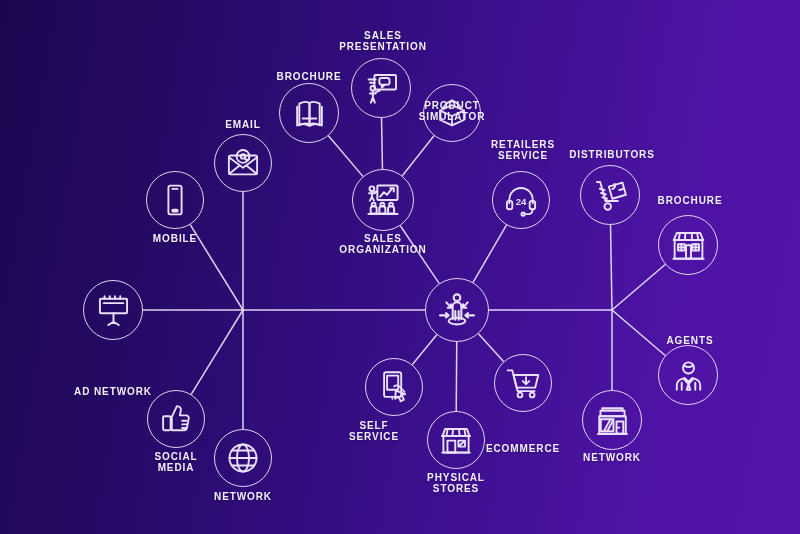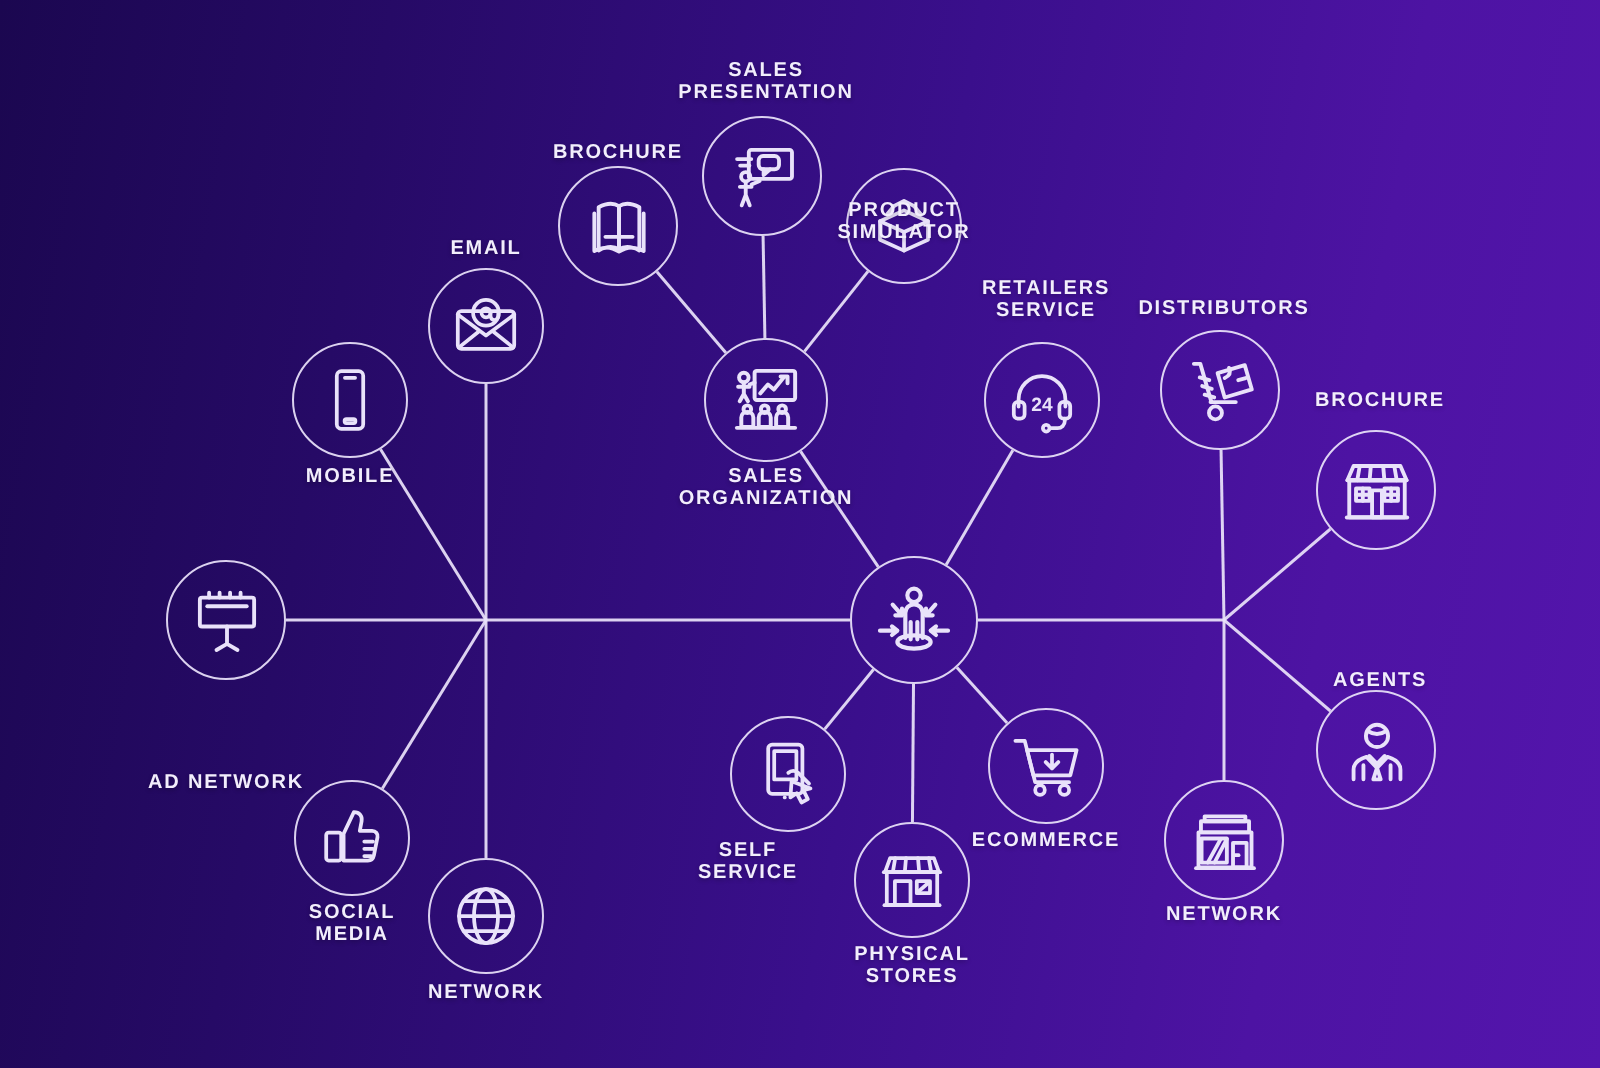--- a/index.html
+++ b/index.html
@@ -257,19 +257,19 @@
       <div class="lbl" style="left: 452px; top: 62px; margin-top: 39px;">PRODUCT
 SIMULATOR</div>
       <div class="lbl" style="left: 383px; top: 234px;">SALES
 ORGANIZATION</div>
       <div class="lbl" style="left: 523px; top: 140px;">RETAILERS
 SERVICE</div>
       <div class="lbl" style="left: 374px; top: 421px; text-align: center;">SELF
 SERVICE</div>
       <div class="lbl" style="left: 456px; top: 473px;">PHYSICAL
 STORES</div>
-      <div class="lbl" style="left: 523px; top: 416px;">ECOMMERCE</div>
+      <div class="lbl" style="left: 523px; top: 444px;">ECOMMERCE</div>
       <div class="lbl" style="left: 612px; top: 150px;">DISTRIBUTORS</div>
       <div class="lbl" style="left: 690px; top: 196px;">BROCHURE</div>
       <div class="lbl" style="left: 690px; top: 336px; text-align: right;">AGENTS</div>
       <div class="lbl" style="left: 612px; top: 453px;">NETWORK</div>
     </div>
 </div>
 
 </body></html>

